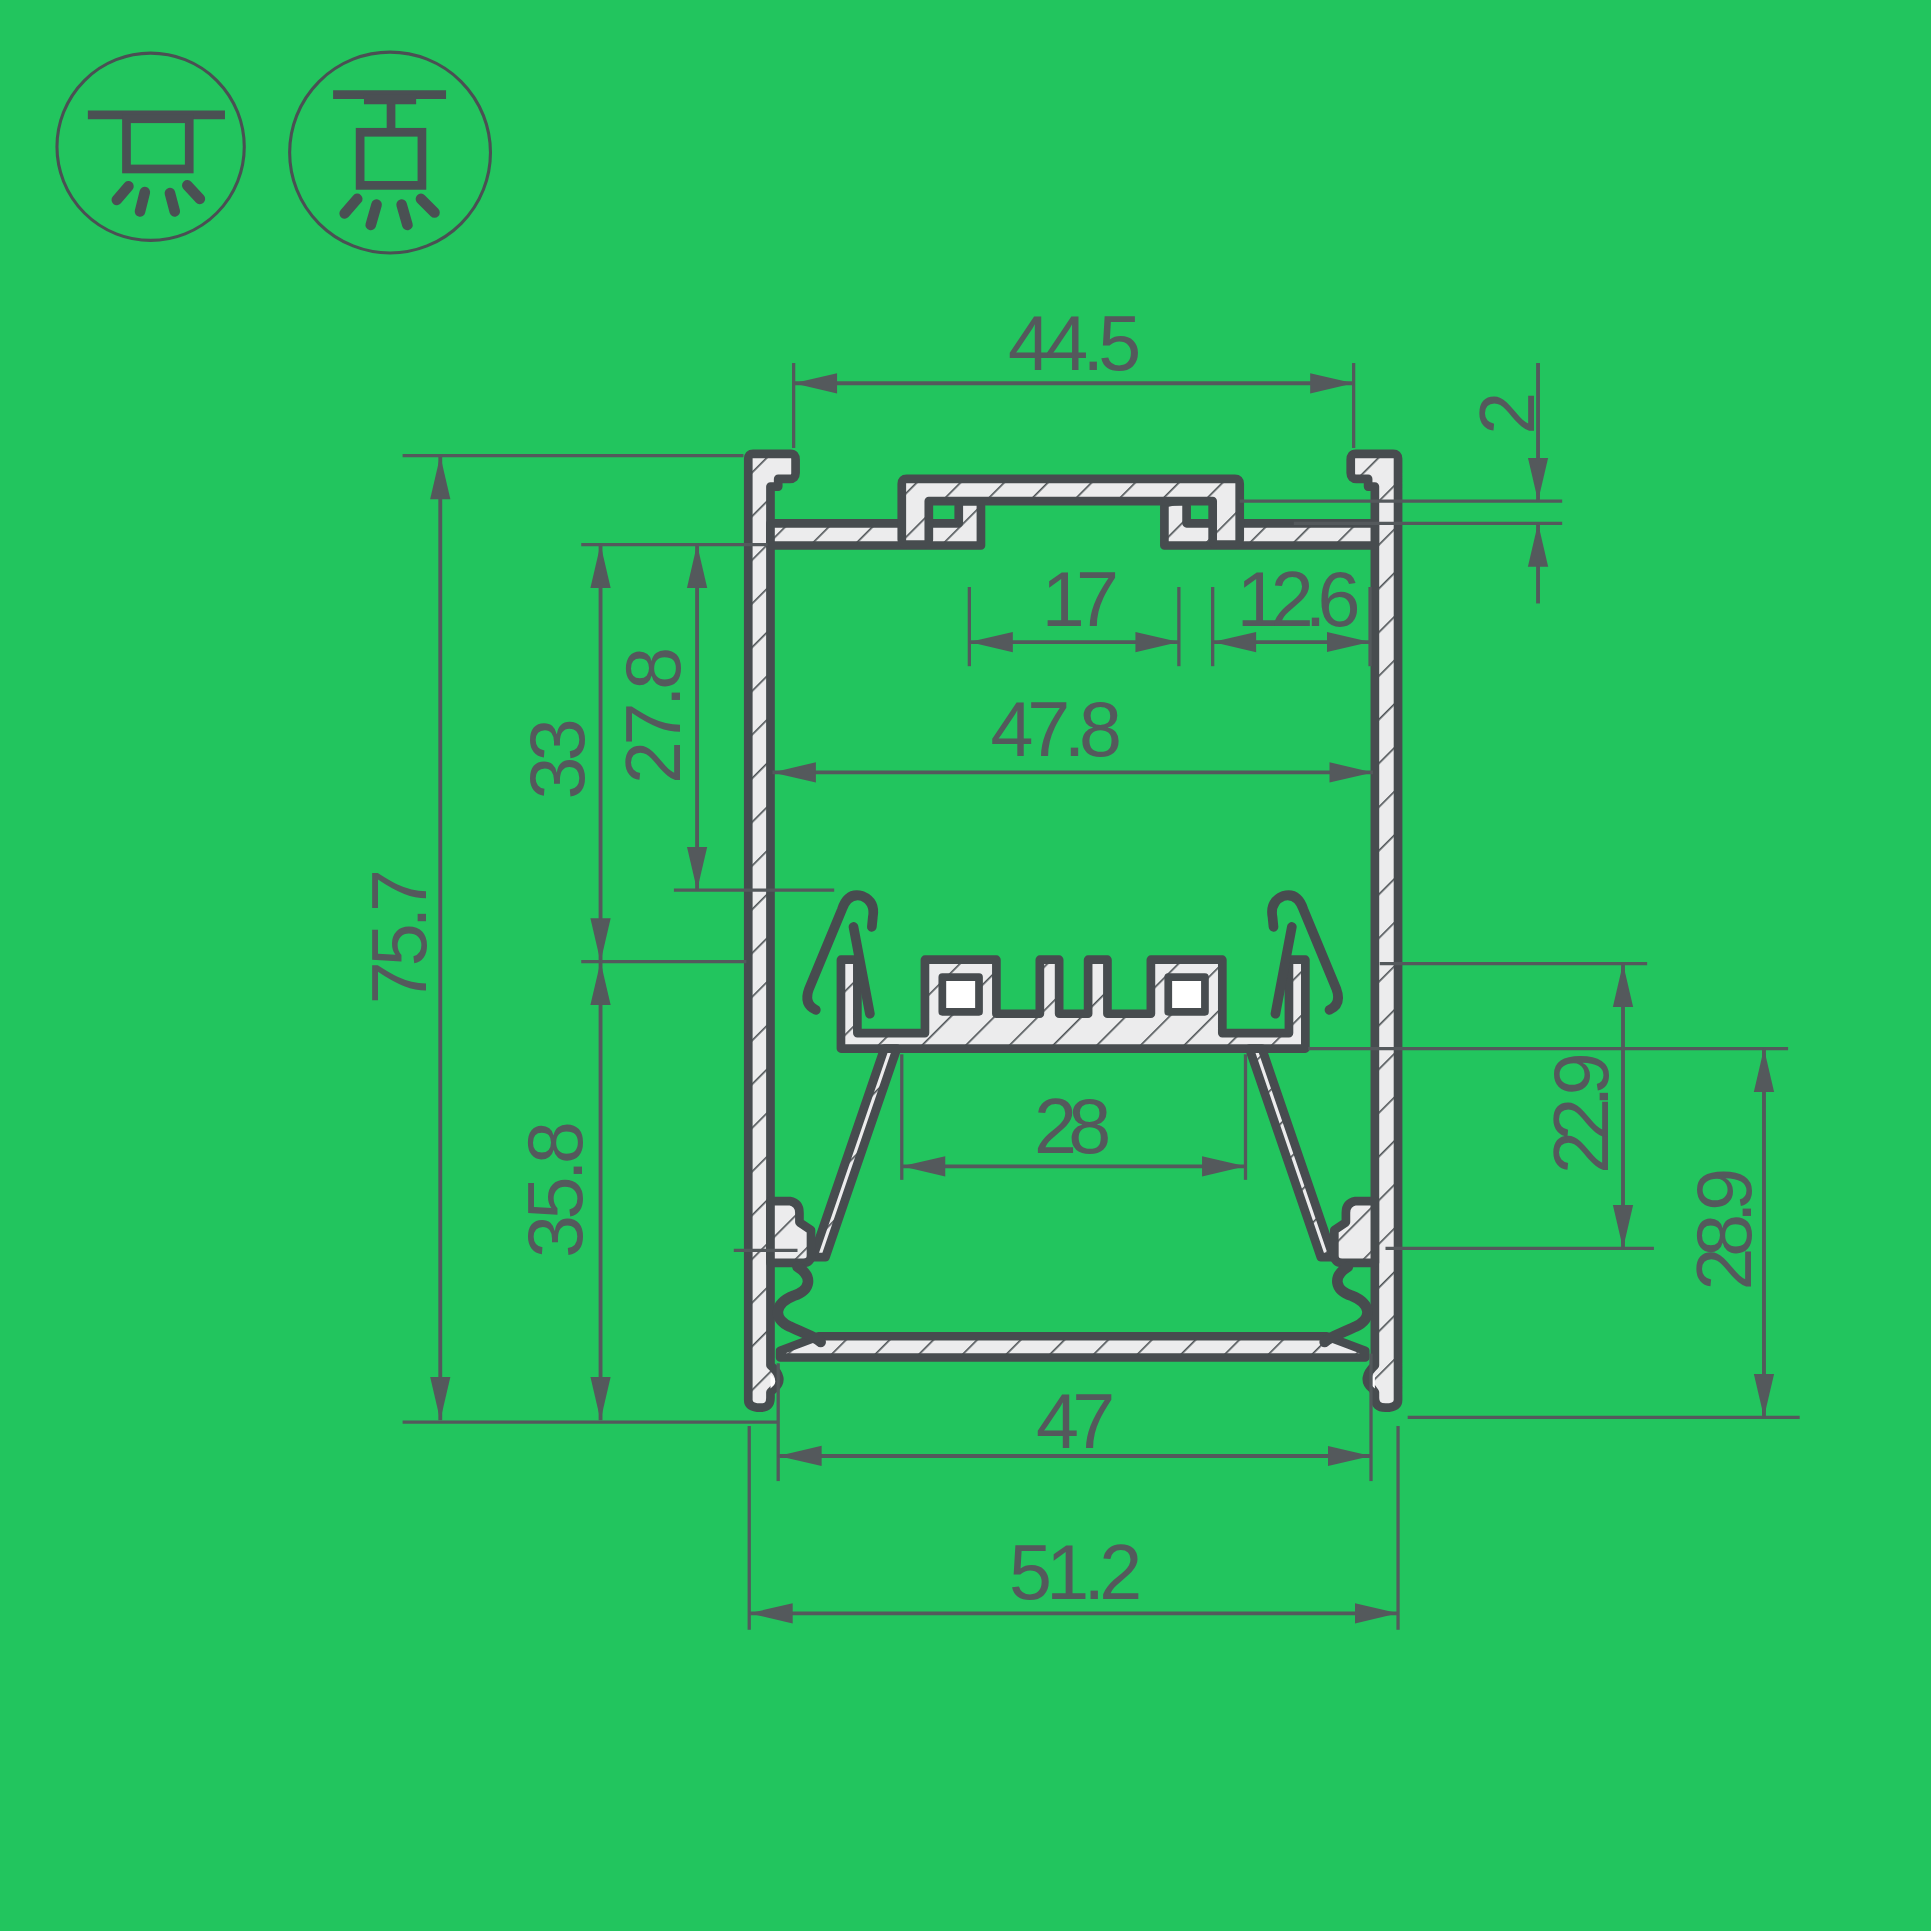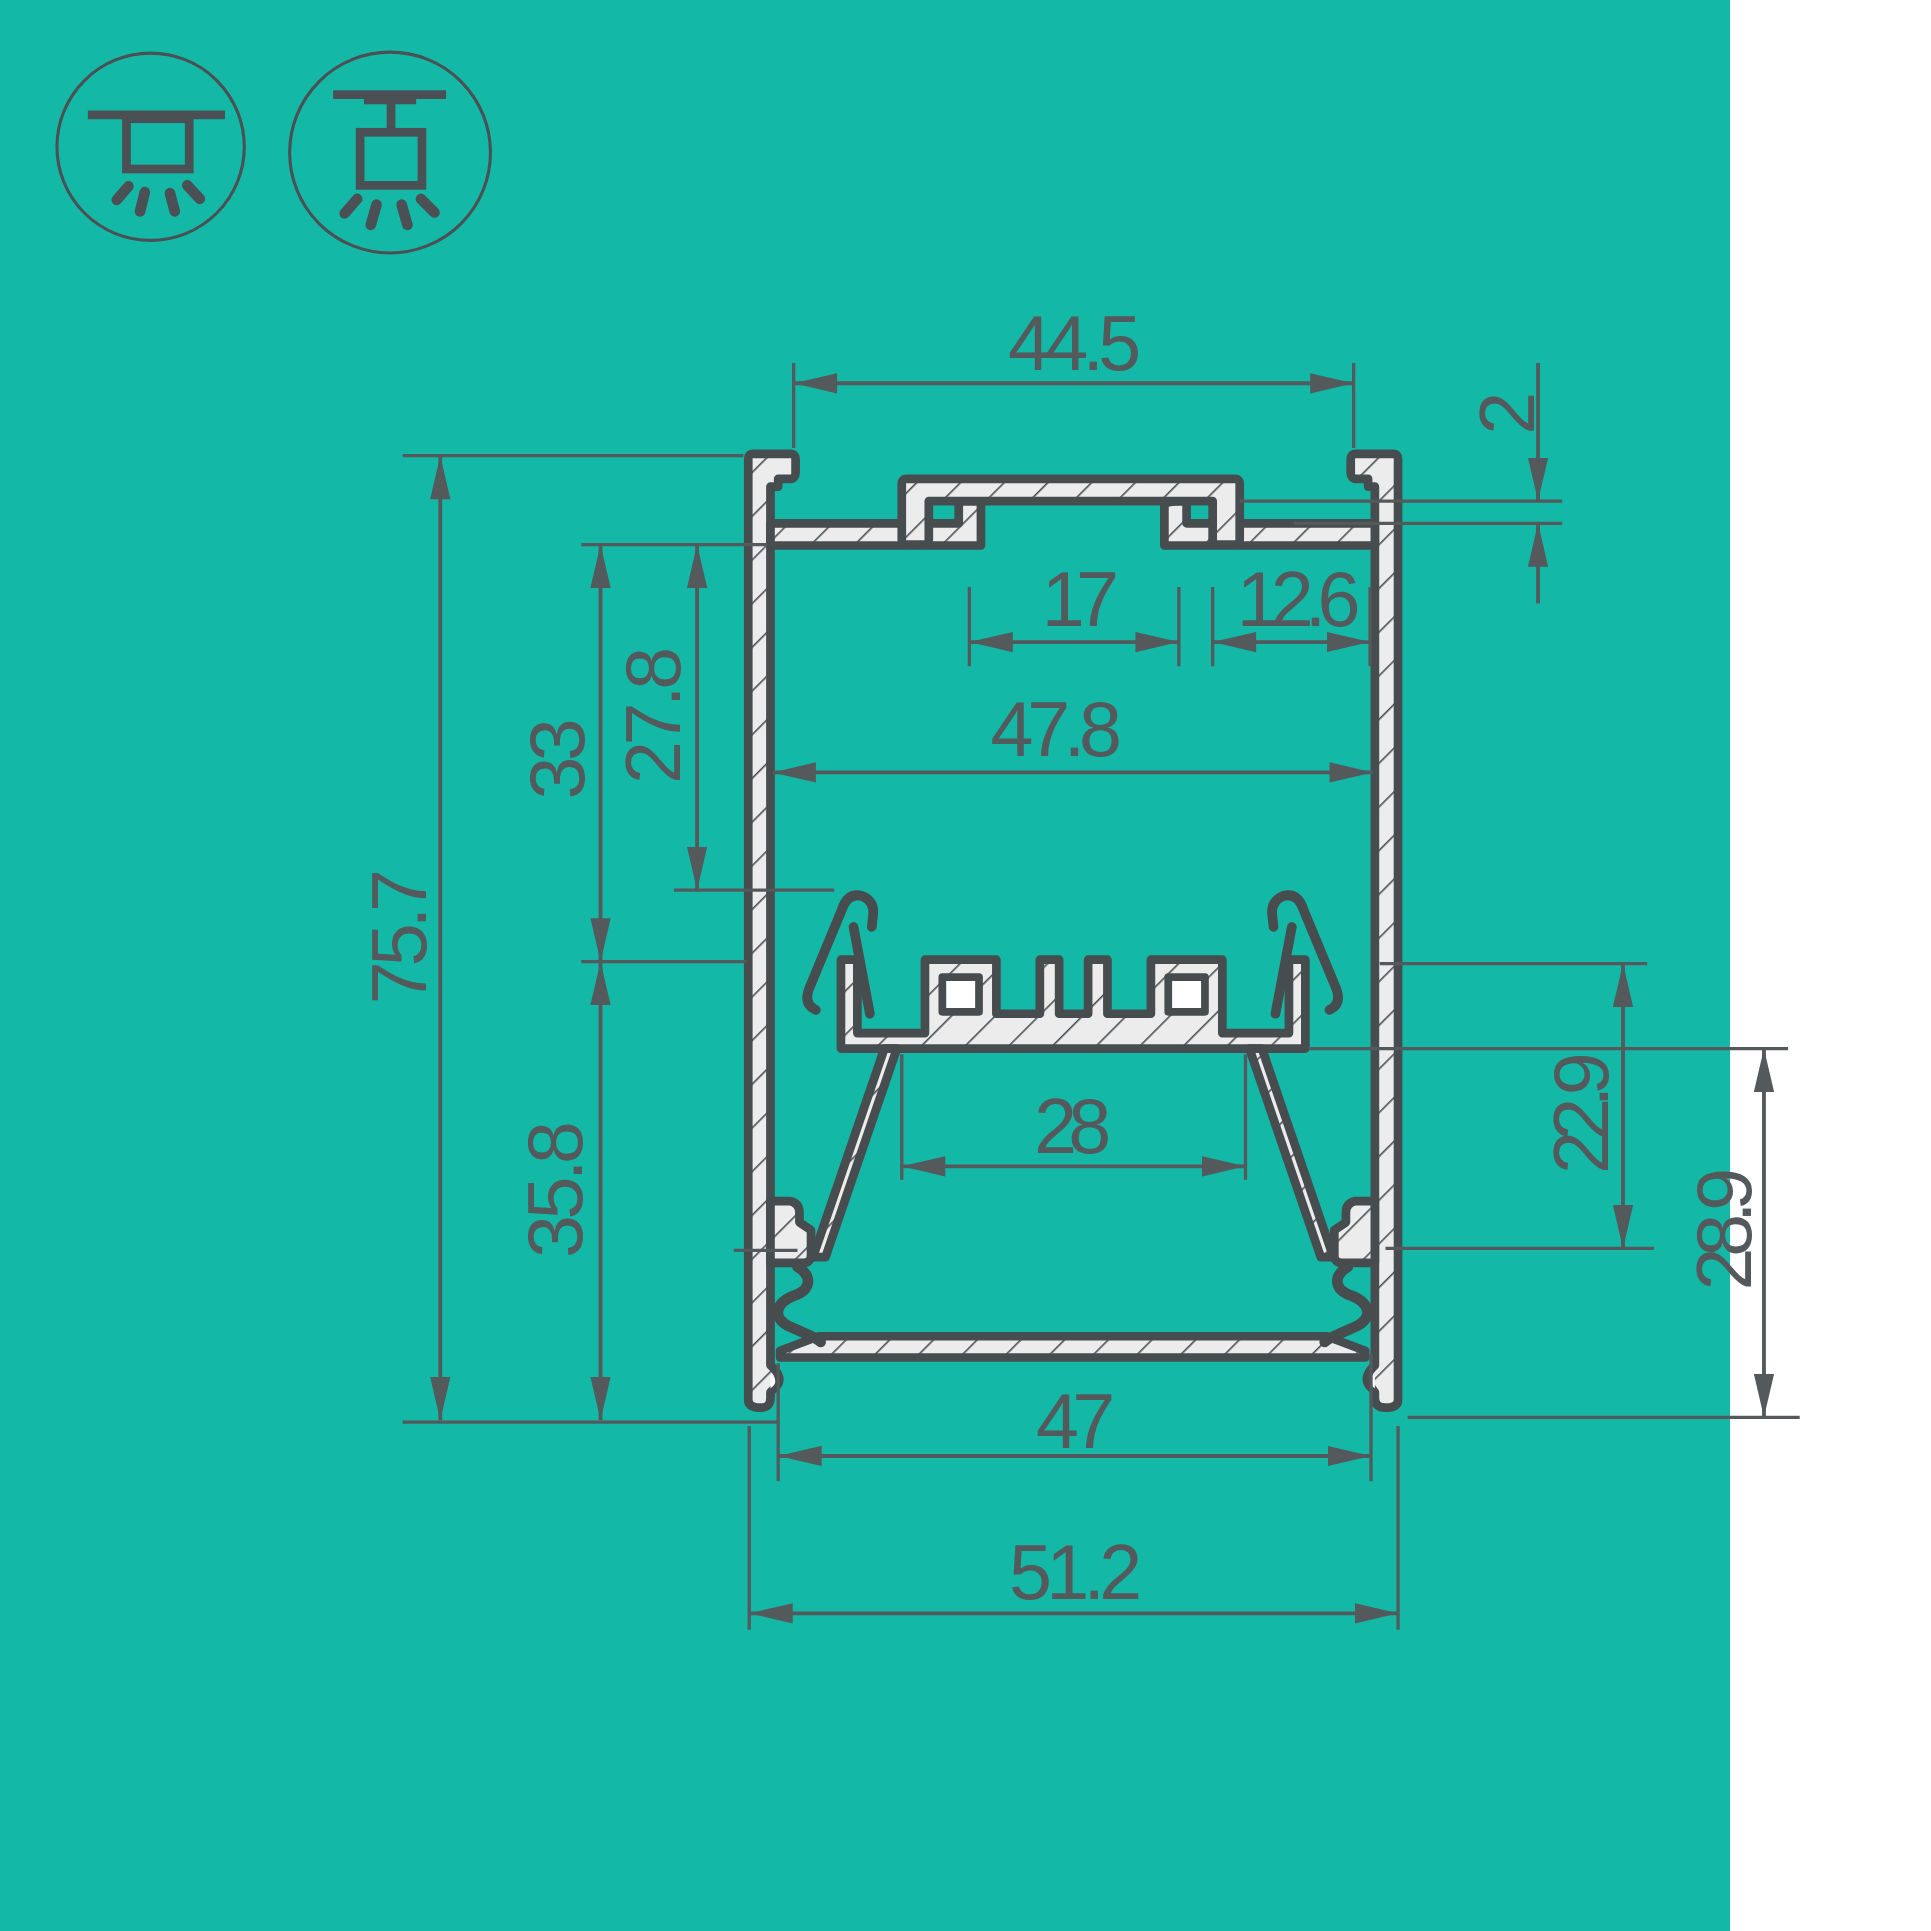--- a/index.html
+++ b/index.html
@@ -1,16 +1,16 @@
 <!DOCTYPE html>
 <html><head>
 <meta charset="utf-8">
 <style>
   html,body{margin:0;padding:0;background:#ffffff;}
-  #page{width:1730px;height:1931px;position:relative;background:#14b8a6;
+  #page{width:1931px;height:1931px;position:relative;background:#22c55e;
         font-family:"Liberation Sans", sans-serif;}
   svg{position:absolute;left:0;top:0;}
   text{font-family:"Liberation Sans", sans-serif;fill:#54595C;}
 </style>
 </head>
 <body>
 <div id="page">
 <svg width="1931" height="1931" viewBox="0 0 2000 2000">
 <defs>
   <pattern id="hatch" width="32" height="32" patternUnits="userSpaceOnUse" patternTransform="rotate(45)">

